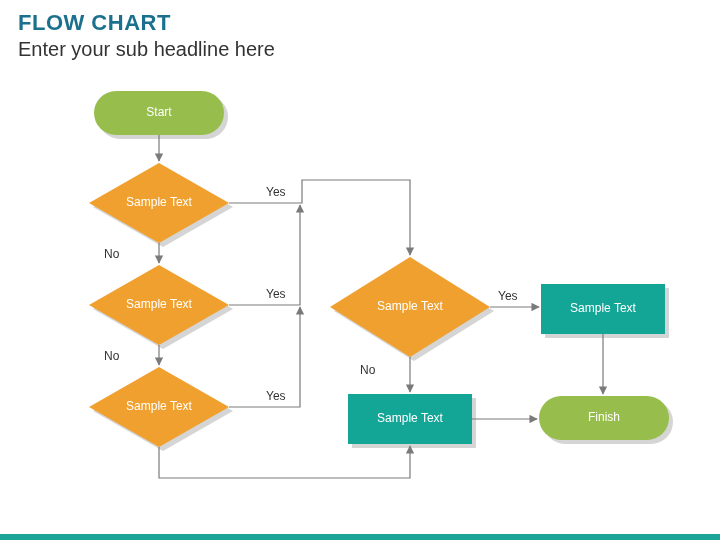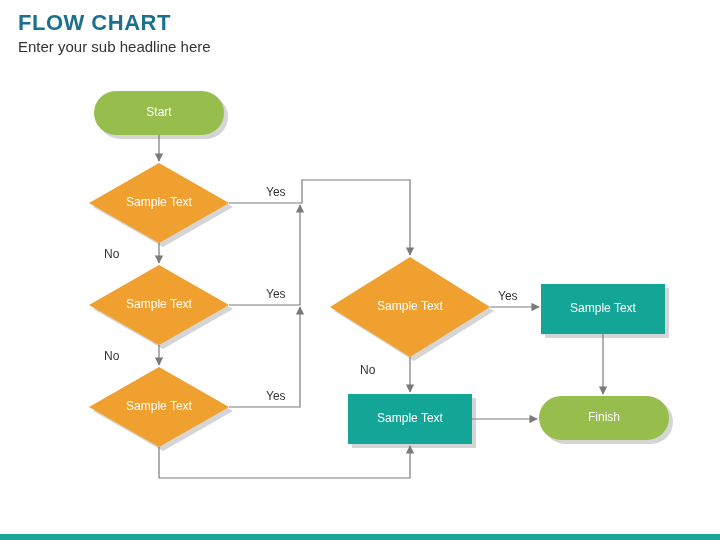--- a/index.html
+++ b/index.html
@@ -10,21 +10,21 @@
     position: relative;
     overflow: hidden;
   }
   .title {
     position: absolute; left: 18px; top: 10px;
     font-size: 22px; font-weight: 700; color: #1b708d;
     letter-spacing: 0.5px;
   }
   .subtitle {
     position: absolute; left: 18px; top: 38px;
-    font-size: 15px; color: #333;
+    font-size: 20px; color: #333;
   }
   .footer-bar {
     position: absolute; left: 0; bottom: 0;
     width: 720px; height: 6px; background: #1ea59a;
   }
   svg.canvas {
     position: absolute; left: 0; top: 0;
     width: 720px; height: 540px;
   }
   .node-label {

